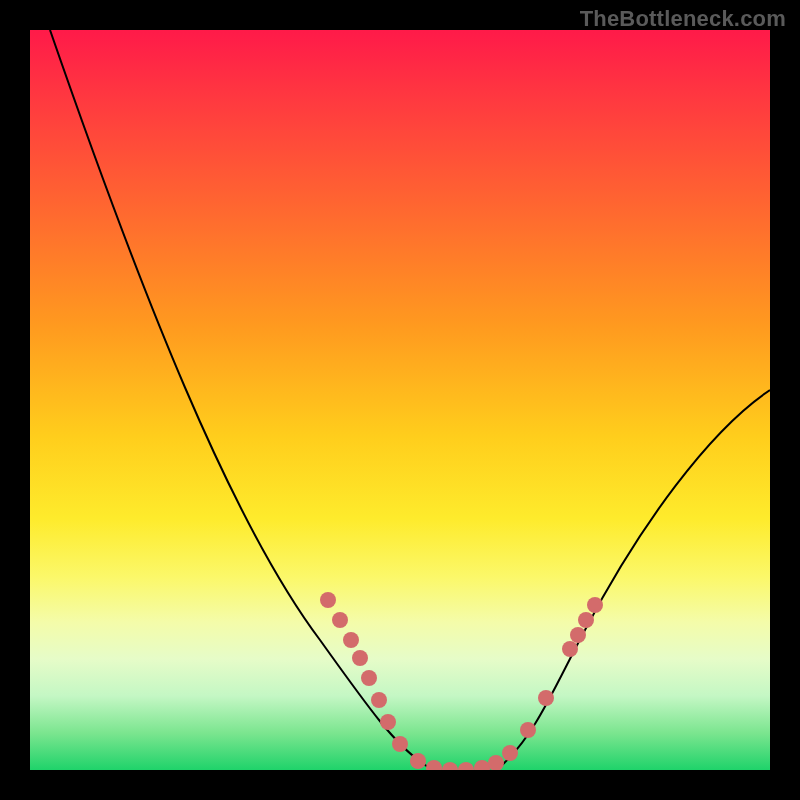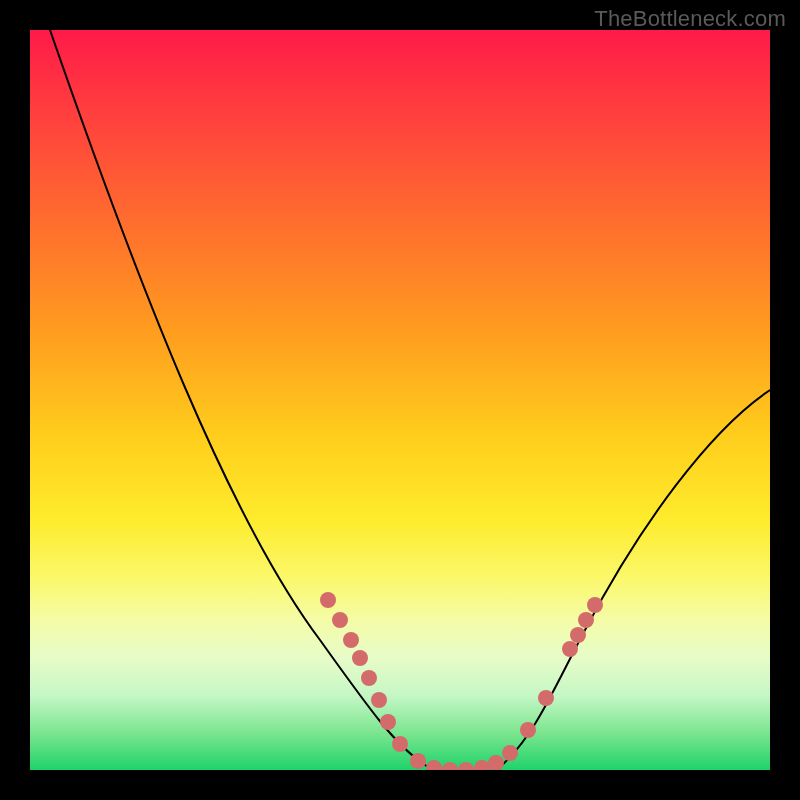--- a/index.html
+++ b/index.html
@@ -38,21 +38,21 @@
       #7be58f 95%,
       #1fd36a 100%);
   }
   .watermark {
     position: absolute;
     top: 6px;
     right: 14px;
     font-family: Arial, Helvetica, sans-serif;
     font-size: 22px;
     color: #5a5a5a;
-    font-weight: 400;
+    font-weight: 700;
     letter-spacing: 0.2px;
   }
   svg.curve {
     position: absolute;
     left: 0;
     top: 0;
   }
 </style>
 </head>
 <body>

